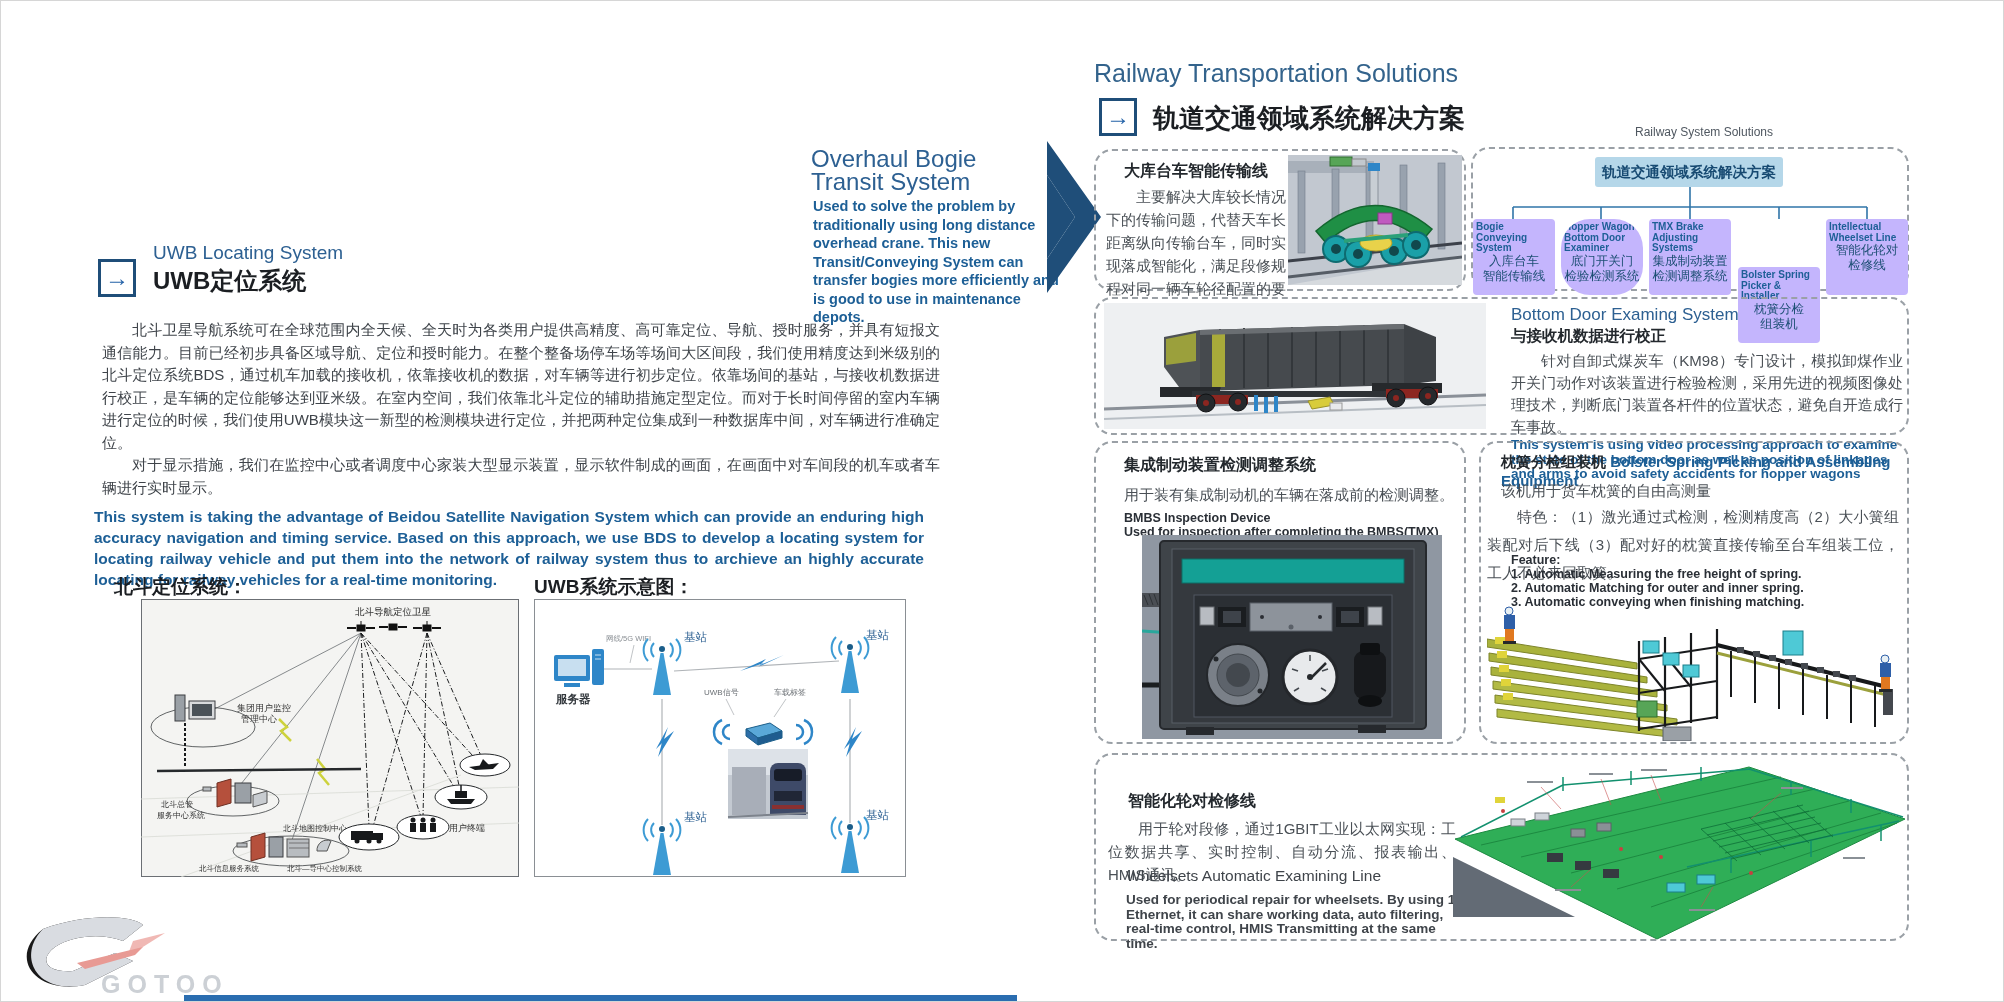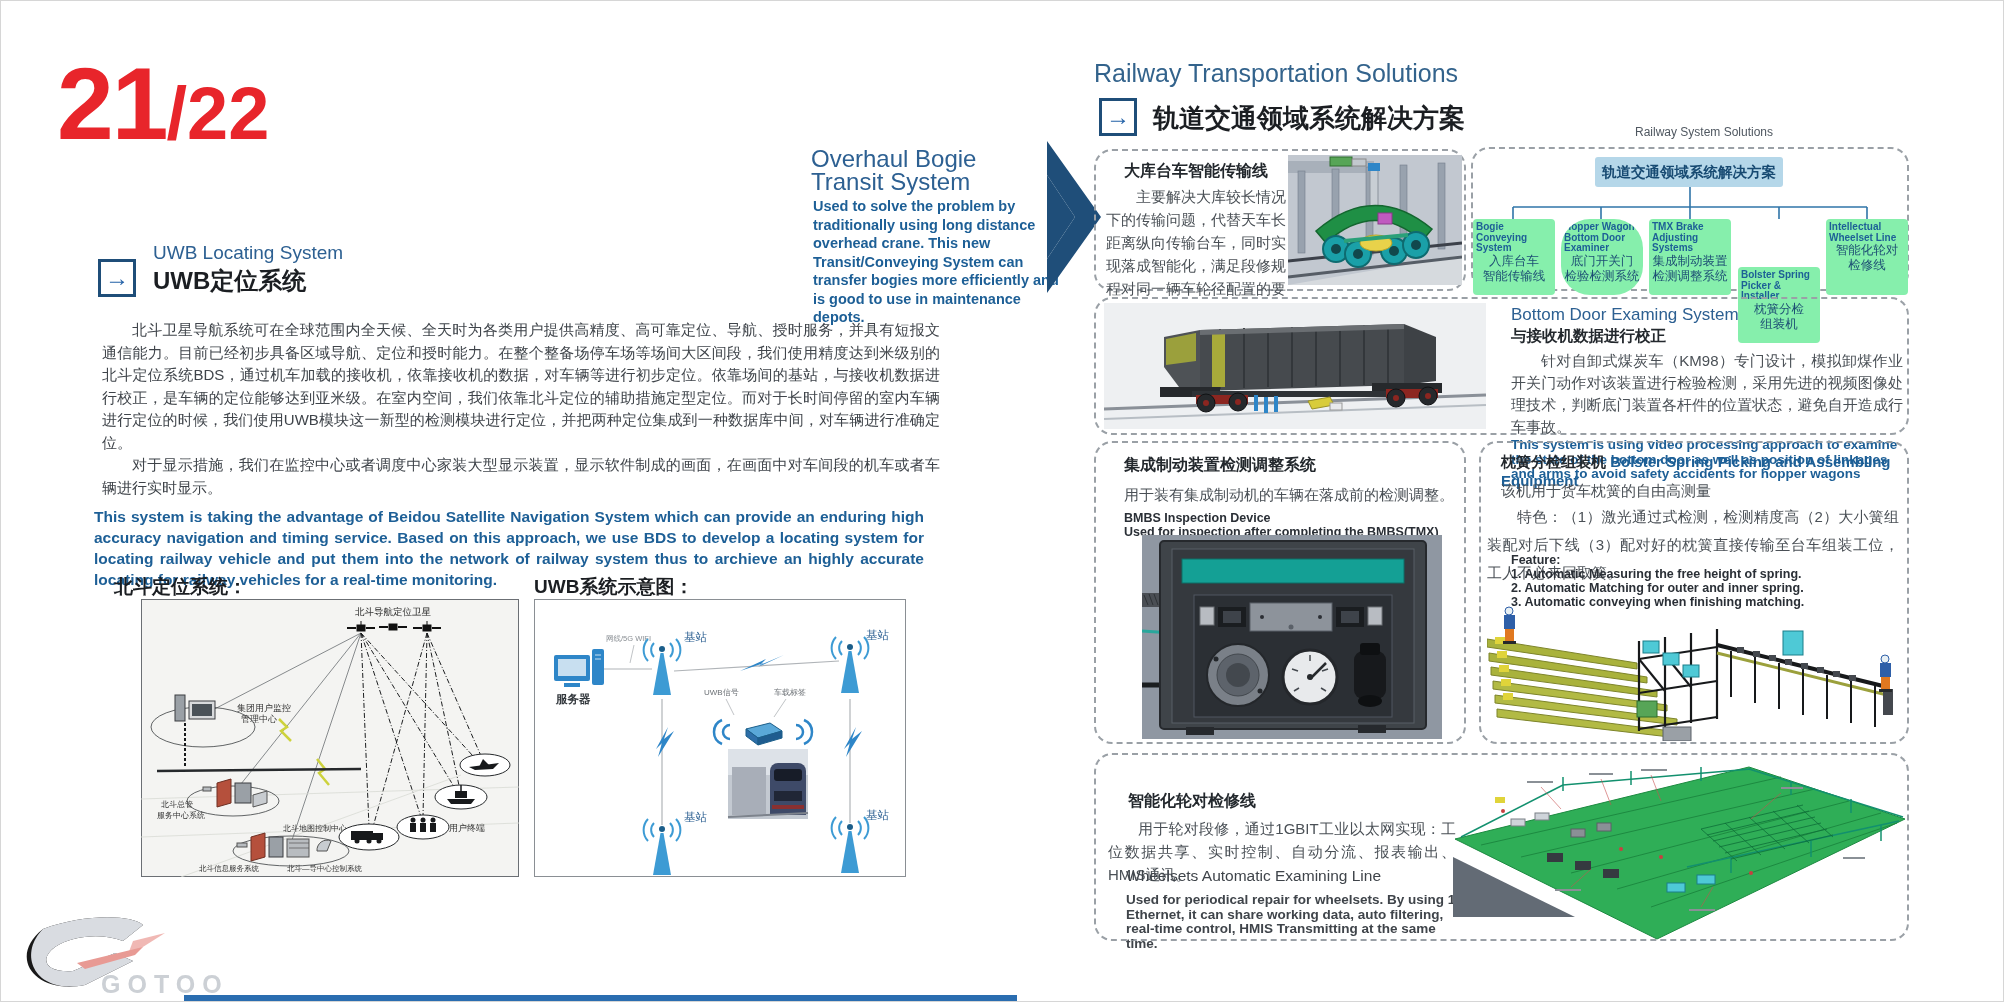--- a/index.html
+++ b/index.html
@@ -42,43 +42,39 @@
 
   
   .r-h-en { left:1093px; top:58px; color:#33638c; font-size:25px; }
   .r-h-zh { left:1152px; top:100px; color:#1b1e22; font-size:26px; font-weight:bold; }
 
   .tree-title { left:1560px; top:124px; width:286px; text-align:center;
                 color:#4f5760; font-size:12px; }
   .tree-root { left:1594px; top:156px; width:188px; height:30px; background:#b5d7e9;
                border-radius:3px; display:flex; align-items:center; justify-content:center;
                color:#174a72; font-size:14.5px; font-weight:bold; }
-  .tree-child { position:absolute; top:218px; width:82px; height:76px; background:#86efac;
+  .tree-child { position:absolute; top:218px; width:82px; height:76px; background:#c4b5fd;
                 border-radius:4px; padding:3px 3px; overflow:hidden; }
   .tree-child .en { color:#1d5f96; font-size:10px; font-weight:bold; line-height:10.5px; }
   .tree-child .zh { color:#1d4f74; font-size:12.5px; text-align:center; line-height:15px; }
 
   .p-title { font-weight:bold; font-size:16px; color:#23282d; }
   .p-body  { font-size:15px; color:#4a5056; line-height:23px; text-align:justify; }
   .p-body.ind { text-indent:2em; }
   .p-en-blue { color:#1d5f96; font-weight:bold; font-size:13.5px; line-height:14.5px; }
   .p-en-gray { color:#3f444a; font-weight:bold; font-size:13.5px; line-height:14.5px; }
   .cap-sm { font-size:12.5px; font-weight:bold; color:#2a2f36; line-height:14px; }
 
   .bottom-strip { left:183px; top:994px; width:833px; height:7px; background:#2a6db0; }
 </style>
 </head>
 <body>
 
 <div id="page">
 
-  <div class="abs pagenum">
-    <span class="big">21</span>
-    <span class="small">/22</span>
-  </div>
 
   <div class="abs arrowbox" style="left:97px; top:258px;">
     <span>→</span>
   </div>
   <div class="abs" style="left:152px; top:241px;">
     <div class="h-en">UWB Locating System</div>
     <div class="h-zh">UWB定位系统</div>
   </div>
 
   <div class="abs body-zh">

